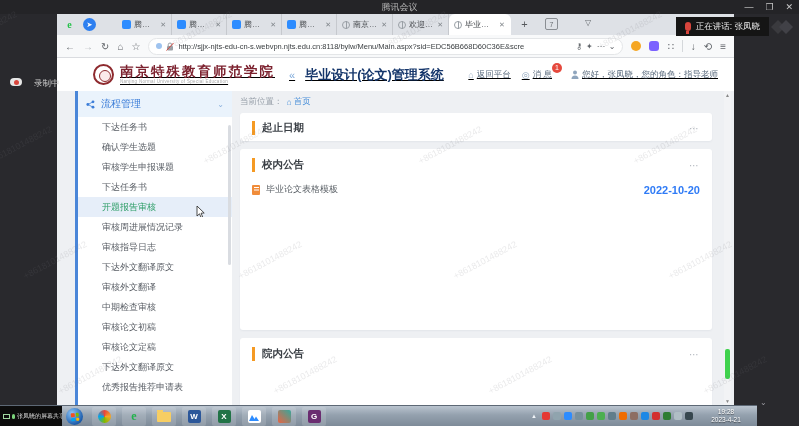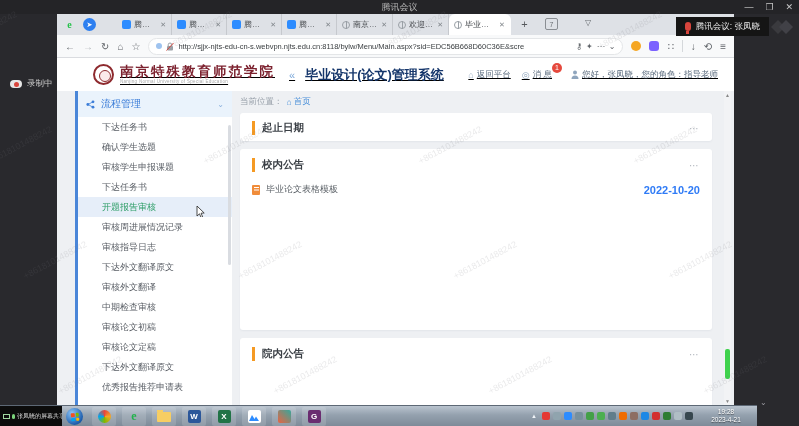--- a/index.html
+++ b/index.html
@@ -11,21 +11,21 @@
   .mt-titlebar { position:absolute; top:0; left:0; right:0; height:14px; background:#242427;
                  display:flex; align-items:center; justify-content:center; color:#b9b9b9; font-size:9px; z-index:45;}
   .mt-winctl { position:absolute; right:6px; top:0; height:14px; display:flex; gap:12px; align-items:center;
                color:#c8c8c8; font-size:9px; z-index:46;}
   .mt-winctl span { cursor:default; }
   .speaking-pill { position:absolute; top:17px; right:30px; height:19px; background:#151515; z-index:40;
                    display:flex; align-items:center; gap:5px; padding:0 9px; color:#e8e8e8; font-size:8.5px; }
   .mic { width:6px; height:9px; border-radius:3px; background:#d8453c; position:relative; }
   .mic:after { content:""; position:absolute; left:1.5px; bottom:-3px; width:3px; height:3px; background:#d8453c; }
   .mt-logo { position:absolute; top:15px; right:0; z-index:39; opacity:.85; }
-  .recording { position:absolute; left:10px; top:78px; display:flex; align-items:center; gap:5px;
+  .recording { position:absolute; left:10px; top:78px; display:flex; align-items:flex-start; gap:12px;
                color:#c9c9c9; font-size:8.5px; z-index:20; }
   .rec-cloud { width:12px; height:8px; background:#e6e6e6; border-radius:4px; position:relative; }
   .rec-cloud:after { content:""; position:absolute; left:3.5px; top:1.5px; width:5px; height:5px;
                      border-radius:50%; background:#d8453c; }
   .collapse-chev { position:absolute; left:760px; top:398px; color:#9a9aa0; font-size:8px; z-index:32; }
 
   
   .browser { position:absolute; left:57px; top:14px; width:677px; height:391px; background:#dee1e6; z-index:10; }
   .tabstrip { position:relative; height:21px; }
   .corner-ic { position:absolute; top:4px; width:13px; height:13px; border-radius:50%;
@@ -174,21 +174,21 @@
     <span>✕</span>
   </div>
 
   <svg class="mt-logo" width="34" height="24" viewBox="0 0 34 24">
     <path d="M6 12 L13 5 L20 12 L13 19 Z" fill="#3d3d42"></path>
     <path d="M14 12 L21 5 L28 12 L21 19 Z" fill="#46464c"></path>
   </svg>
 
   <div class="speaking-pill">
     <span class="mic"></span>
-    <span>腾讯会议: 张凤晓</span>
+    <span>正在讲话: 张凤晓</span>
   </div>
 
   <div class="recording">
     <span class="rec-cloud"></span>
     <span>录制中</span>
   </div>
 
   <span class="collapse-chev">⌄</span>
 
   <div class="browser">

